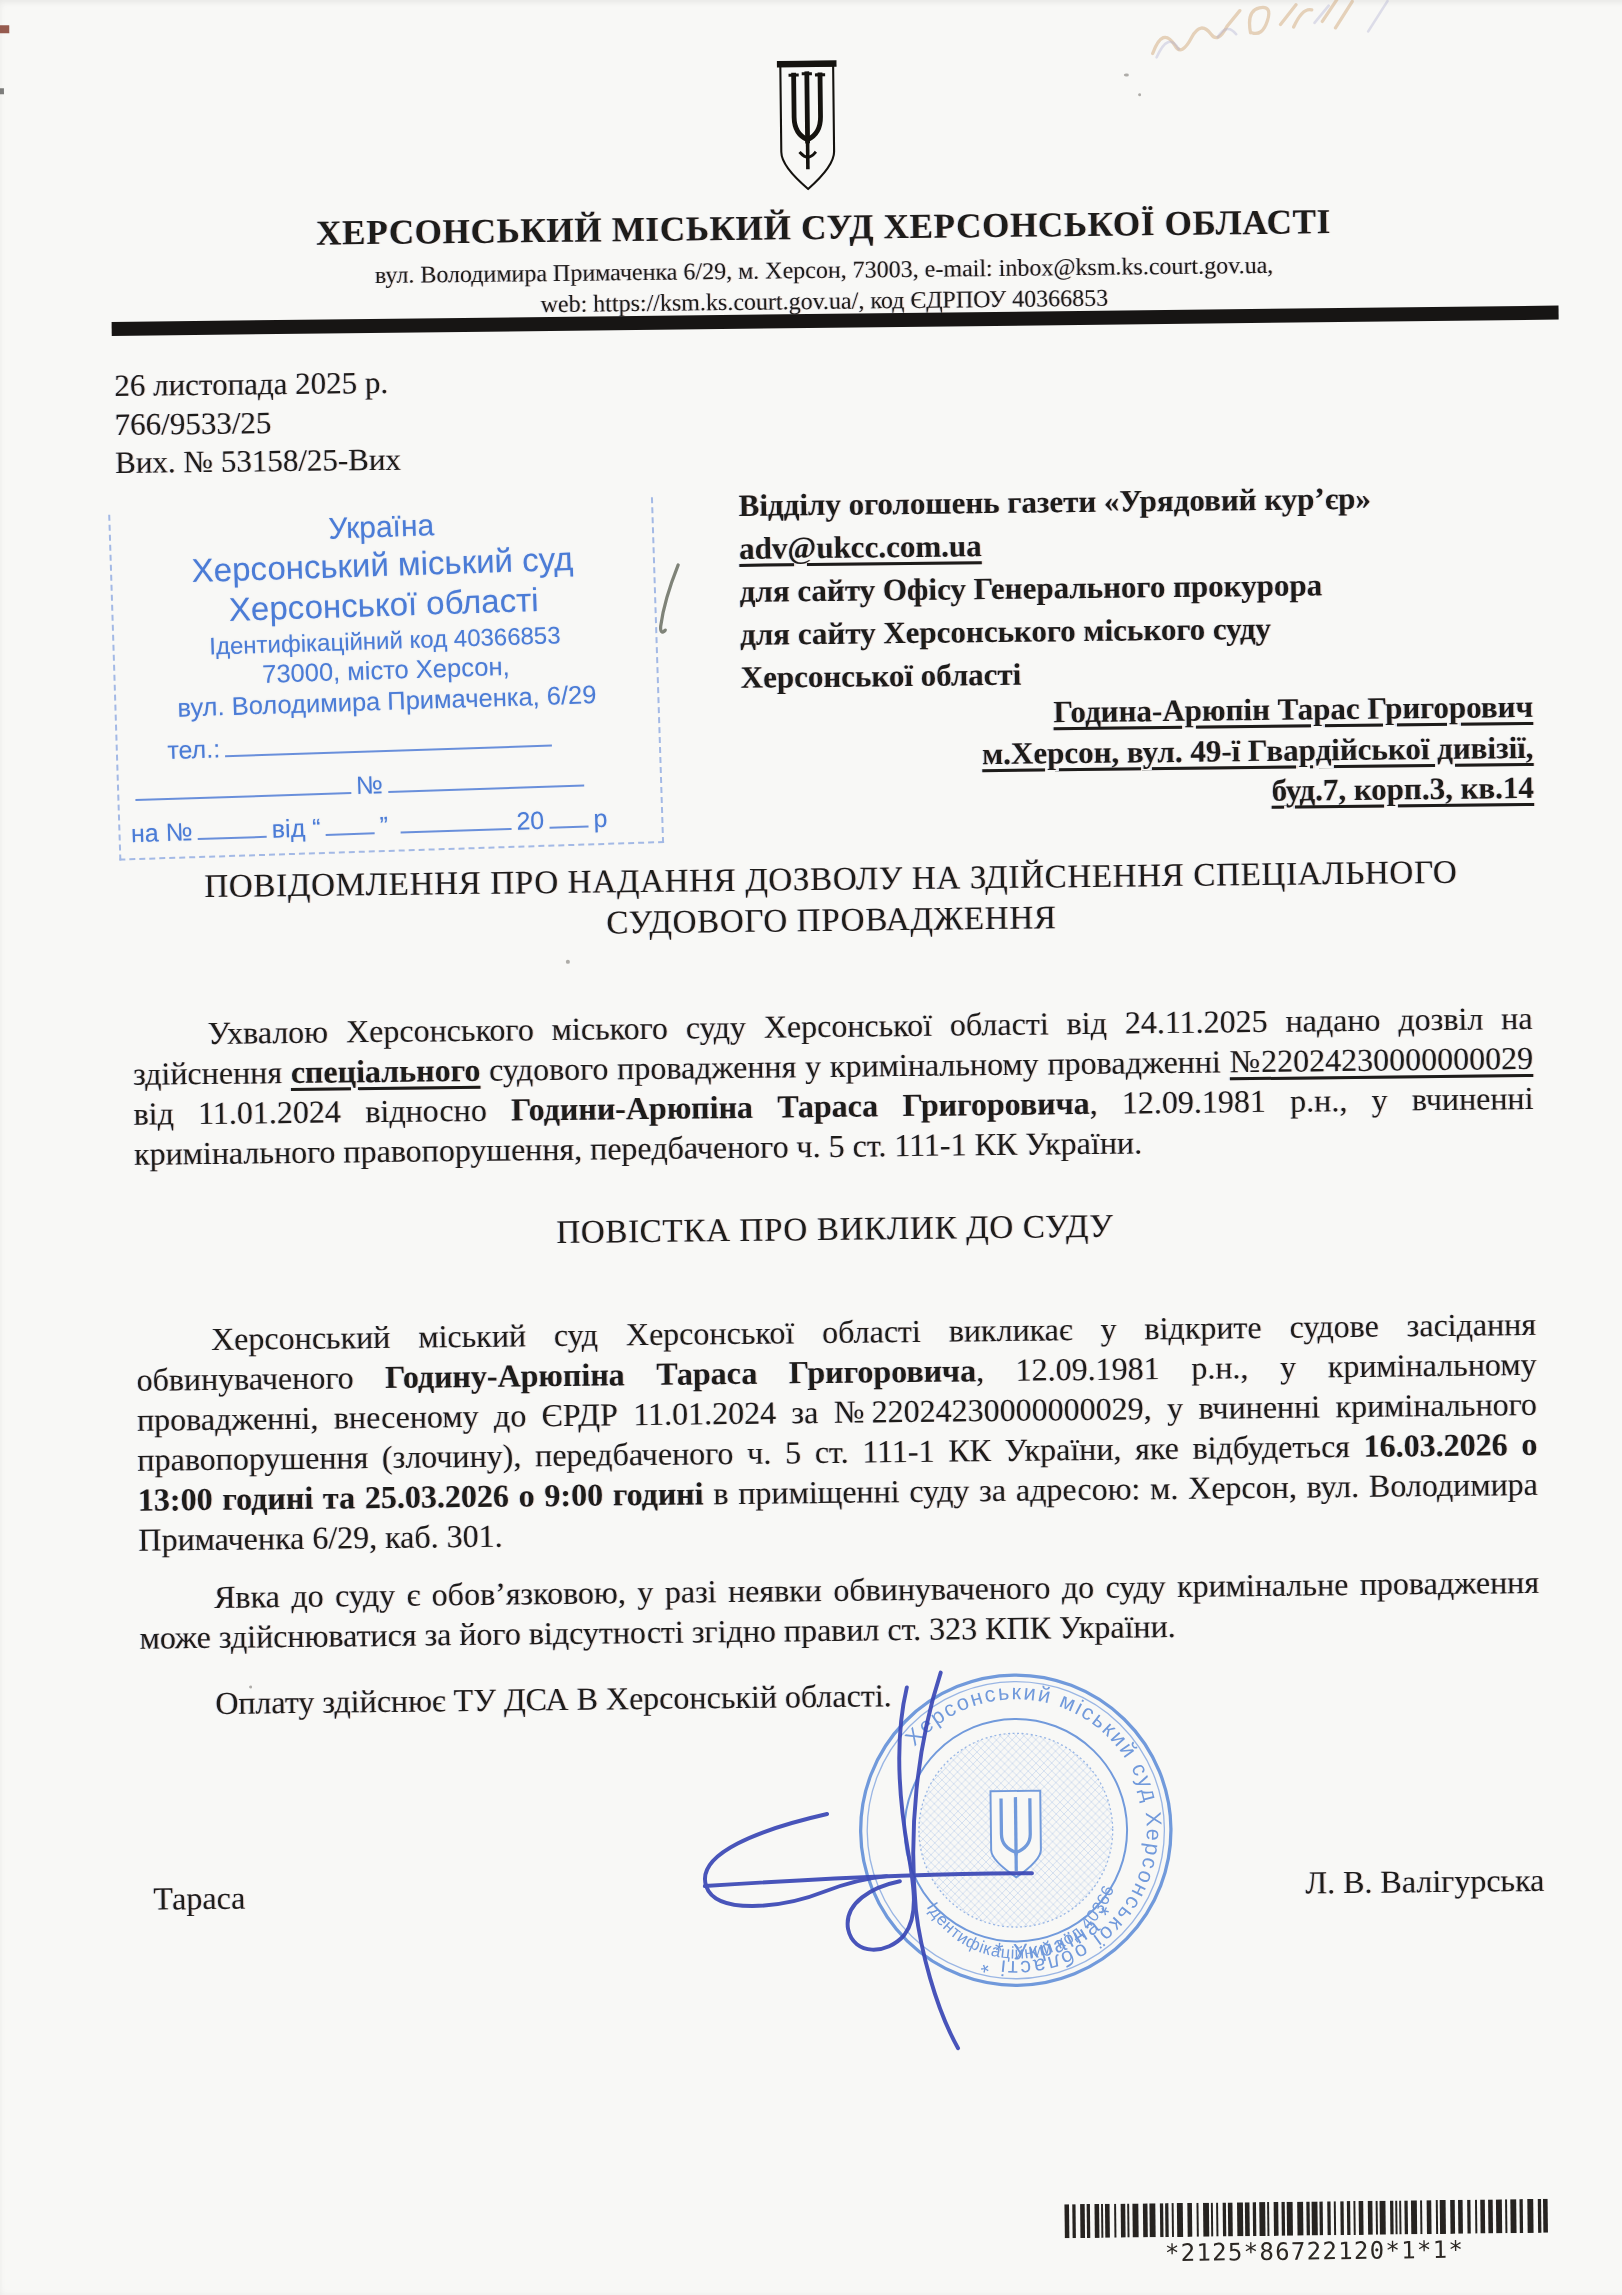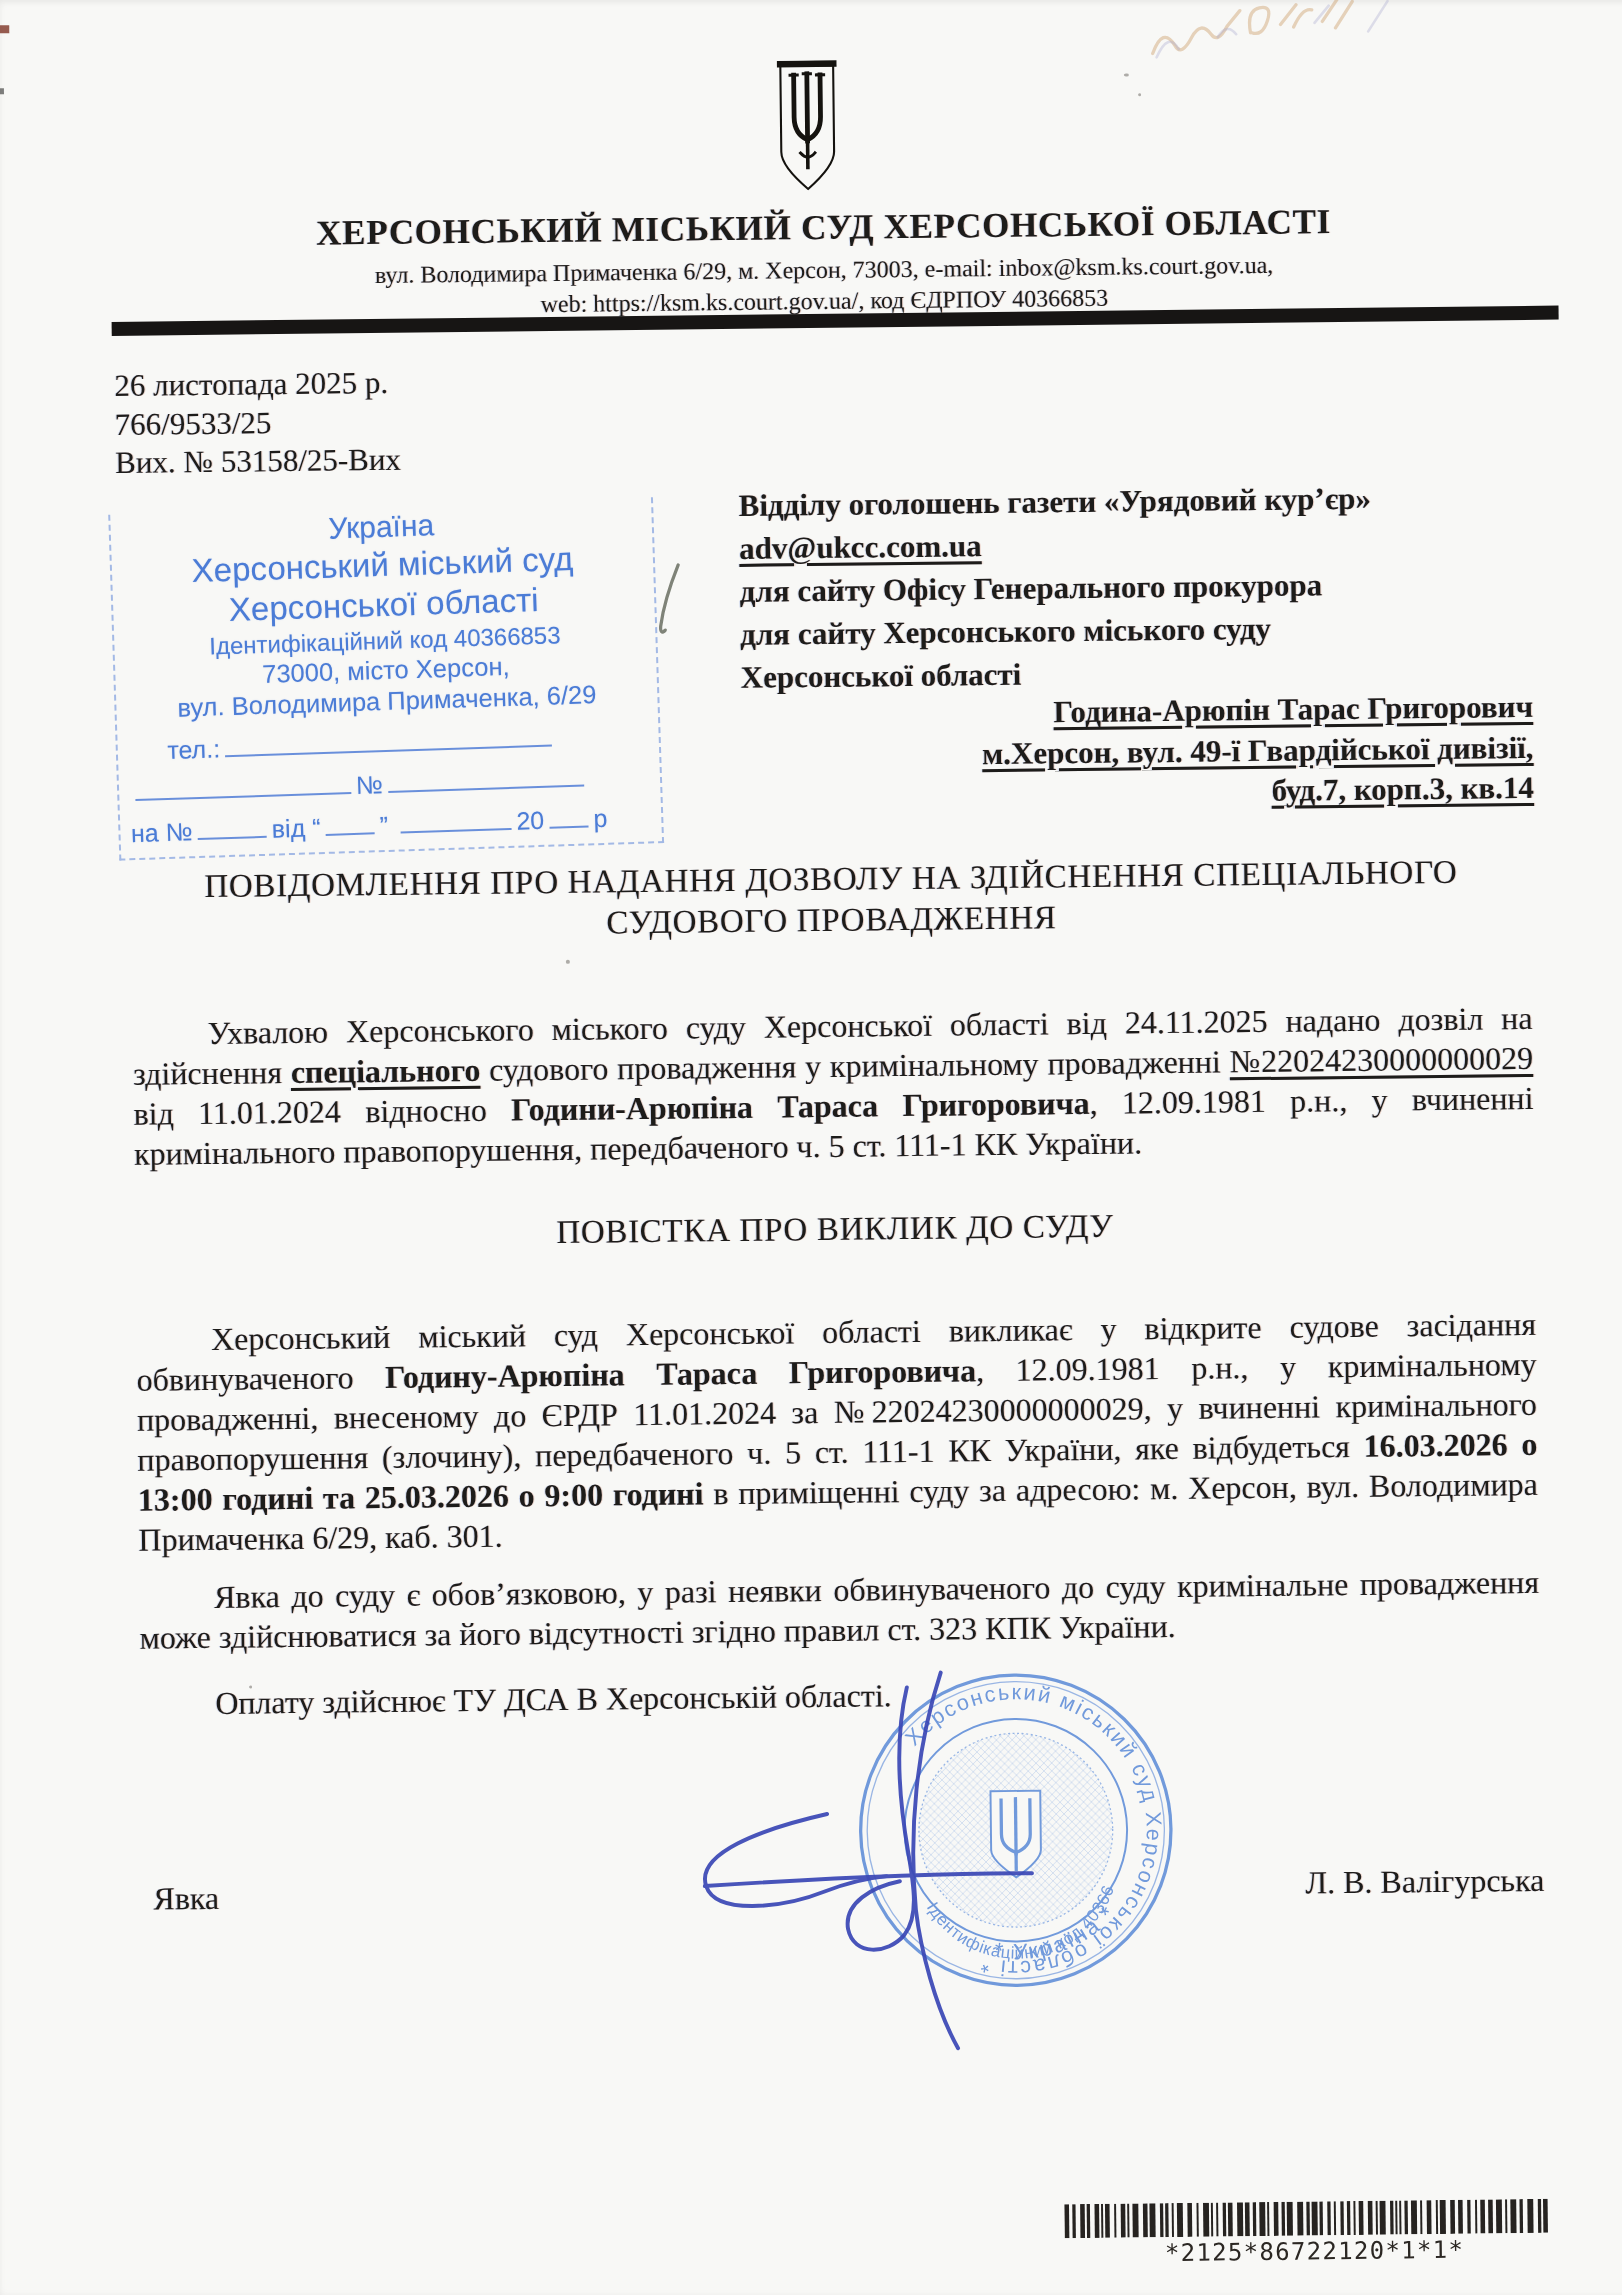--- a/index.html
+++ b/index.html
@@ -122,21 +122,21 @@
     <p class="abs para p1 fringe"><span>Ухвалою Херсонського міського суду Херсонської області від 24.11.2025 надано дозвіл на здійснення </span><span class="seg-b seg-u">спеціального</span><span> судового провадження у кримінальному провадженні </span><span class="seg-u">№22024230000000029</span><span> від 11.01.2024 відносно </span><span class="seg-b">Години-Арюпіна Тараса Григоровича</span><span>, 12.09.1981 р.н., у вчиненні кримінального правопорушення, передбаченого ч. 5 ст. 111-1 КК України.</span></p>
 
     <div class="abs centered doc-title summons fringe">ПОВІСТКА ПРО ВИКЛИК ДО СУДУ</div>
 
     <p class="abs para p2 fringe"><span>Херсонський міський суд Херсонської області викликає у відкрите судове засідання обвинуваченого </span><span class="seg-b">Годину-Арюпіна Тараса Григоровича</span><span>, 12.09.1981 р.н., у кримінальному провадженні, внесеному до ЄРДР 11.01.2024 за №22024230000000029, у вчиненні кримінального правопорушення (злочину), передбаченого ч. 5 ст. 111-1 КК України, яке відбудеться </span><span class="seg-b">16.03.2026 о 13:00 годині та 25.03.2026 о 9:00 годині</span><span> в приміщенні суду за адресою: м. Херсон, вул. Володимира Примаченка 6/29, каб. 301.</span></p>
 
     <p class="abs para p3 fringe"><span>Явка до суду є обов’язковою, у разі неявки обвинуваченого до суду  кримінальне провадження може здійснюватися за його відсутності  згідно правил ст. 323 КПК України.</span></p>
 
     <p class="abs para p4 fringe"><span>Оплату здійснює  ТУ ДСА В Херсонській області.</span></p>
 
-    <div class="abs judge-label fringe">Явка</div>
+    <div class="abs judge-label fringe">Тараса</div>
     <div class="abs judge-name fringe">Л. В. Валігурська</div>
 
     <svg class="abs" style="left:648px;top:1636px" width="563" height="432" viewBox="0 0 860 660">
       <g opacity="0.88">
         <defs>
           <pattern id="guil" width="12" height="12" patternUnits="userSpaceOnUse">
             <path d="M0,12 L12,0 M0,0 L12,12" stroke="#7aa2e0" stroke-width="1.2"></path>
           </pattern>
           <path id="sealOuter" d="M 550,300 m -200,0 a 200,200 0 1 1 400,0 a 200,200 0 1 1 -400,0"></path>
           <path id="sealBottom" d="M 368,390 a 208,208 0 0 0 364,0"></path>

